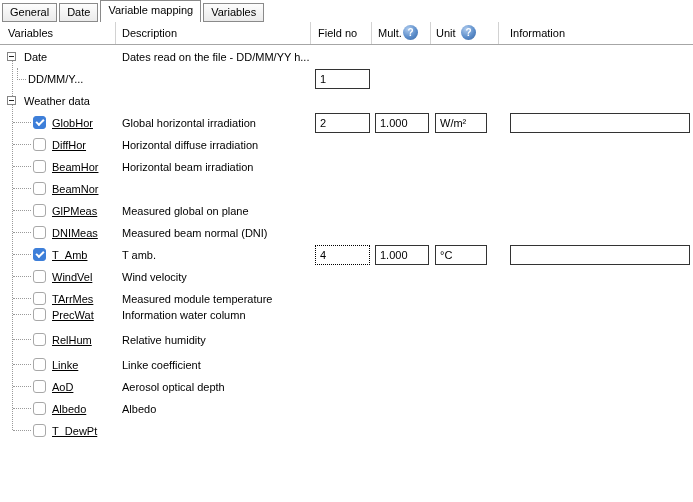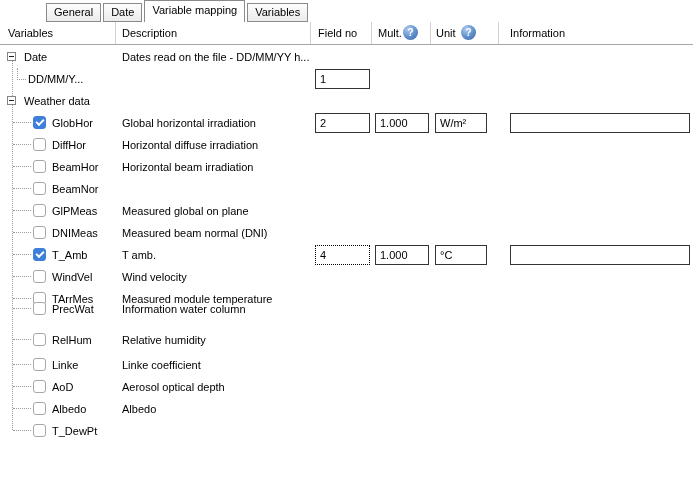--- a/index.html
+++ b/index.html
@@ -1,40 +1,40 @@
 <!DOCTYPE html>
 <html><head>
 <meta charset="utf-8">
 <style>
   html,body{margin:0;padding:0;background:#fff;}
   .canvas{position:relative;width:693px;height:502px;background:#fff;overflow:hidden;
           font-family:"Liberation Sans","DejaVu Sans",sans-serif;font-size:11px;color:#000;}
 
   
-  .tabstrip{position:absolute;top:0;left:2px;height:22px;display:flex;align-items:flex-end;z-index:3;margin-left:44px;}
+  .tabstrip{position:absolute;top:0;left:2px;height:22px;display:flex;align-items:flex-end;z-index:3;}
   .tab{box-sizing:border-box;height:19px;line-height:17px;padding:0 7px;margin-right:2px;
        border:1px solid #8a8a8a;background:linear-gradient(#fdfdfd,#ebebeb);white-space:nowrap;cursor:default;}
   .tab.active{height:22px;line-height:19px;background:#fff;border-bottom:none;position:relative;z-index:2;}
 
   
   .colhead{position:absolute;top:22px;left:0;width:693px;height:22px;background:#fff;
            border-bottom:1px solid #a6a6a6;}
   .colhead .lbl{position:absolute;top:0;line-height:22px;white-space:nowrap;}
   .vsep{position:absolute;top:0;height:22px;width:1px;background:#d2d2d2;}
   .help{position:absolute;top:3px;width:15px;height:15px;border-radius:50%;
         background:radial-gradient(circle at 35% 28%,#aecbee,#5c8dca 55%,#3a67a4);
         color:#fff;font-weight:bold;font-size:10px;line-height:15px;text-align:center;cursor:pointer;}
 
   
   .treearea{position:absolute;top:45px;left:0;width:693px;height:450px;}
   .vline{position:absolute;left:12px;top:16px;height:369px;width:0;border-left:1px dotted #9a9a9a;}
   .trow{position:absolute;left:0;width:693px;height:22px;}
   .trow .glabel{position:absolute;left:24px;line-height:22px;white-space:nowrap;}
   .trow .clabel{position:absolute;left:28px;line-height:22px;white-space:nowrap;}
-  .trow .vlabel{position:absolute;left:52px;line-height:22px;white-space:nowrap;}
+  .trow .vlabel{position:absolute;left:52px;line-height:22px;white-space:nowrap;text-decoration:underline;}
   .trow .desc{position:absolute;left:122px;line-height:22px;white-space:nowrap;}
   .expander{position:absolute;left:7px;top:6px;width:9px;height:9px;border:1px solid #848484;
             background:#fff;box-sizing:border-box;cursor:pointer;}
   .expander .minus{position:absolute;left:1px;top:3px;width:5px;height:1px;background:#222;}
   .stub{position:absolute;left:13px;top:10px;width:18px;height:0;border-top:1px dotted #9a9a9a;}
   .lconn{position:absolute;left:17px;top:0;width:8px;height:11px;
          border-left:1px dotted #9a9a9a;border-bottom:1px dotted #9a9a9a;}
   .cb{position:absolute;left:33px;top:4px;width:13px;height:13px;border:1px solid #a8a8a8;
       border-radius:3px;background:#fff;box-sizing:border-box;cursor:pointer;}
   .cb.checked{background:#3e7fd9;border-color:#3e7fd9;}
@@ -151,21 +151,21 @@
         <span class="cb"></span>
         <span class="vlabel">WindVel</span>
         <span class="desc">Wind velocity</span>
       </div>
       <div class="trow var" style="top: 243px;">
         <span class="stub"></span>
         <span class="cb"></span>
         <span class="vlabel">TArrMes</span>
         <span class="desc">Measured module temperature</span>
       </div>
-      <div class="trow var" style="top: 253px;">
+      <div class="trow var" style="top: 259px;">
         <span class="stub"></span>
         <span class="cb"></span>
         <span class="vlabel">PrecWat</span>
         <span class="desc">Information water column</span>
       </div>
       <div class="trow var" style="top: 284px;">
         <span class="stub"></span>
         <span class="cb"></span>
         <span class="vlabel">RelHum</span>
         <span class="desc">Relative humidity</span>

